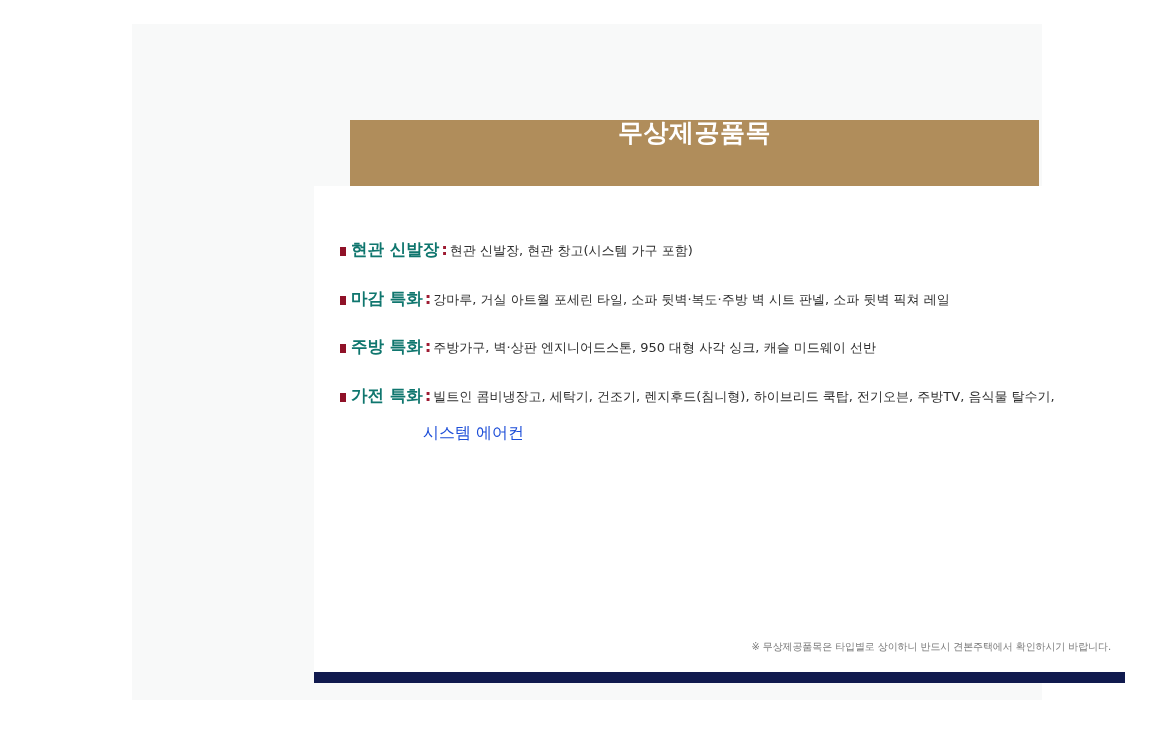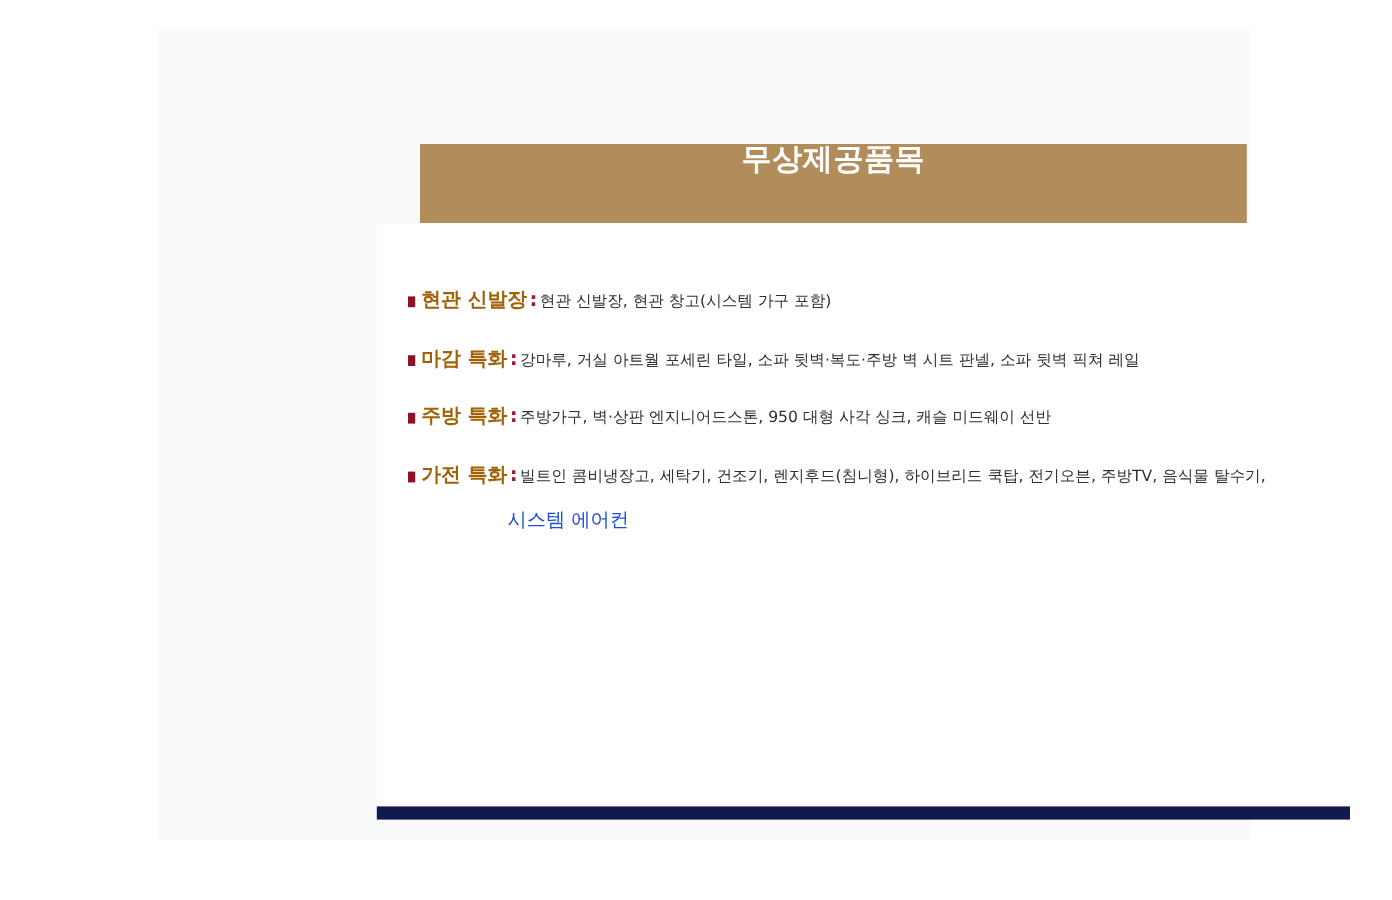--- a/index.html
+++ b/index.html
@@ -77,21 +77,21 @@
     height: 9px;
     background: #8f1128;
     flex: 0 0 auto;
     margin-top: 7px;
     margin-right: 5px;
   }
   .spec-body {
     flex: 1 1 auto;
   }
   .spec-label {
-    color: #a16207;
+    color: #0f766e;
     font-weight: bold;
     font-size: 16.5px;
     white-space: nowrap;
   }
   .spec-sep {
     color: #9e1b32;
     font-weight: bold;
     font-size: 16.5px;
     padding: 0 2px;
   }
@@ -159,18 +159,19 @@
 
 
 
       <div class="spec-row">
         <span class="spec-bullet"></span>
         <span class="spec-body"><span class="spec-label">가전 특화</span><span class="spec-sep">:</span><span class="spec-value">빌트인 콤비냉장고, 세탁기, 건조기, 렌지후드(침니형), 하이브리드 쿡탑, 전기오븐, 주방TV, 음식물 탈수기,</span><span class="spec-wrap-line">시스템 에어컨</span></span>
       </div>
 
     </div>
 
+    <div id="footnote">※ 무상제공품목은 타입별로 상이하니 반드시 견본주택에서 확인하시기 바랍니다.</div>
 
   </div>
 
   <div id="bottom-bar"></div>
 
 </div>
 
 </body></html>

